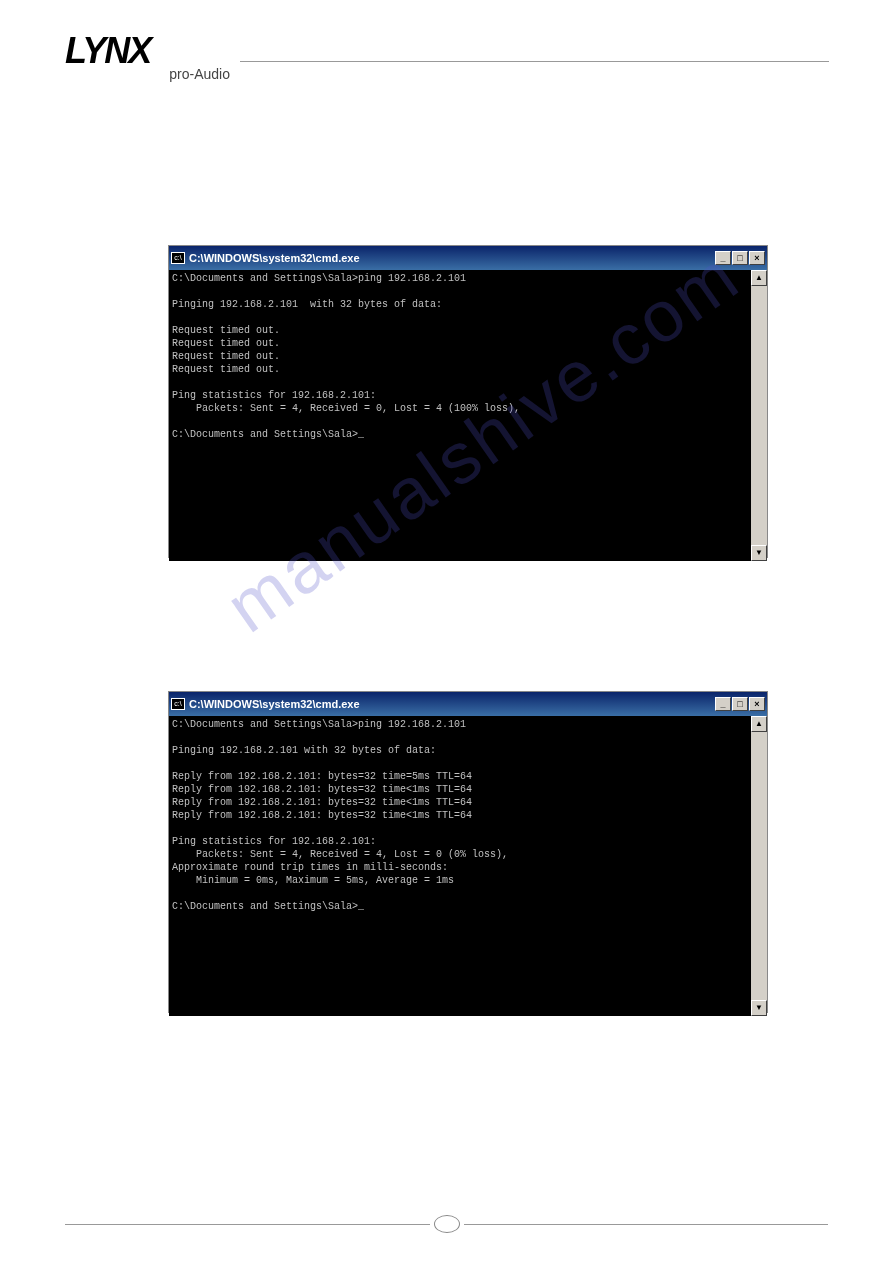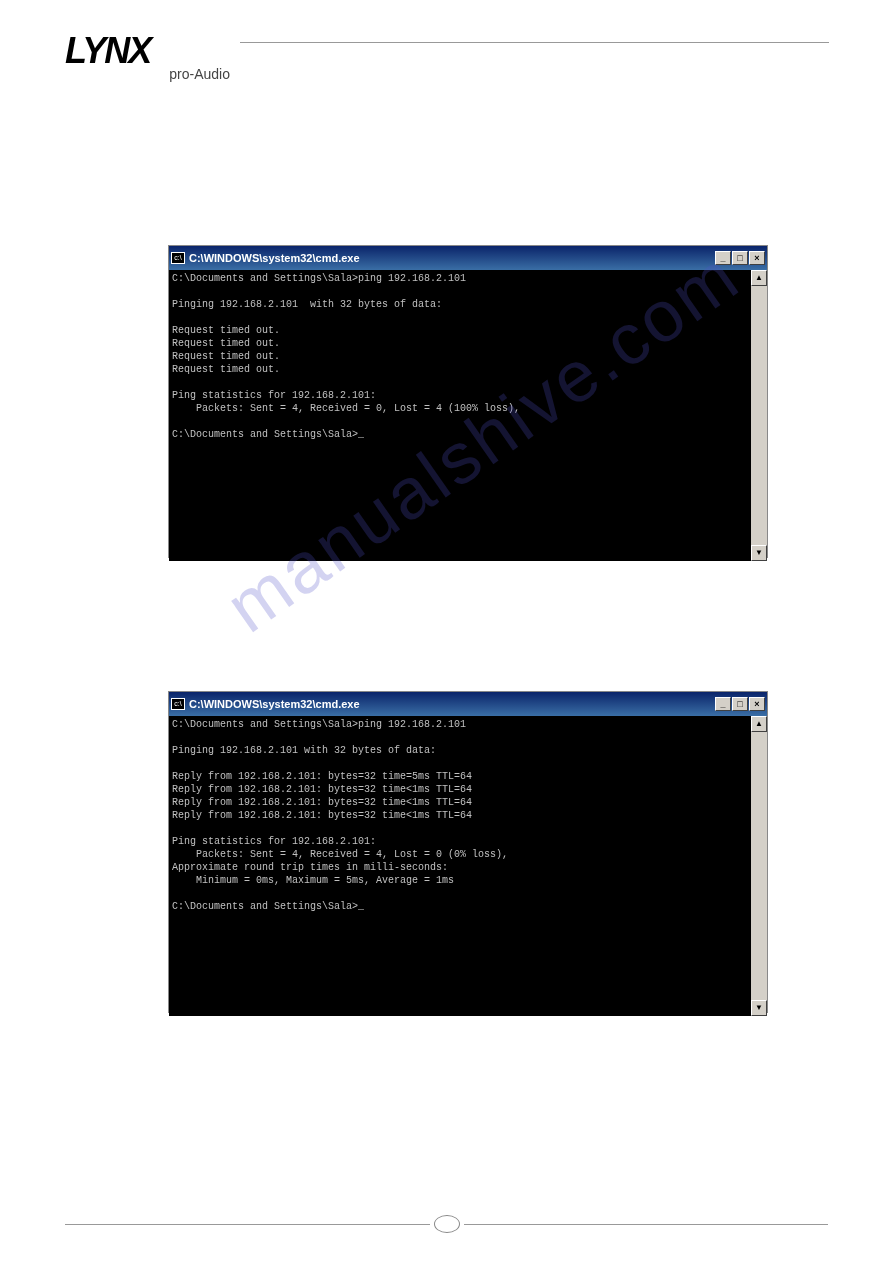--- a/index.html
+++ b/index.html
@@ -9,20 +9,21 @@
       background: #fff;
       font-family: Arial, sans-serif;
       position: relative;
     }
     .page-header {
       position: absolute;
       top: 30px;
       left: 65px;
       right: 64px;
       display: flex;
+      align-items: center;
     }
     .logo {
       width: 165px;
       height: 50px;
       position: relative;
     }
     .logo-text {
       font-family: Arial, sans-serif;
       font-weight: 900;
       font-size: 36px;

